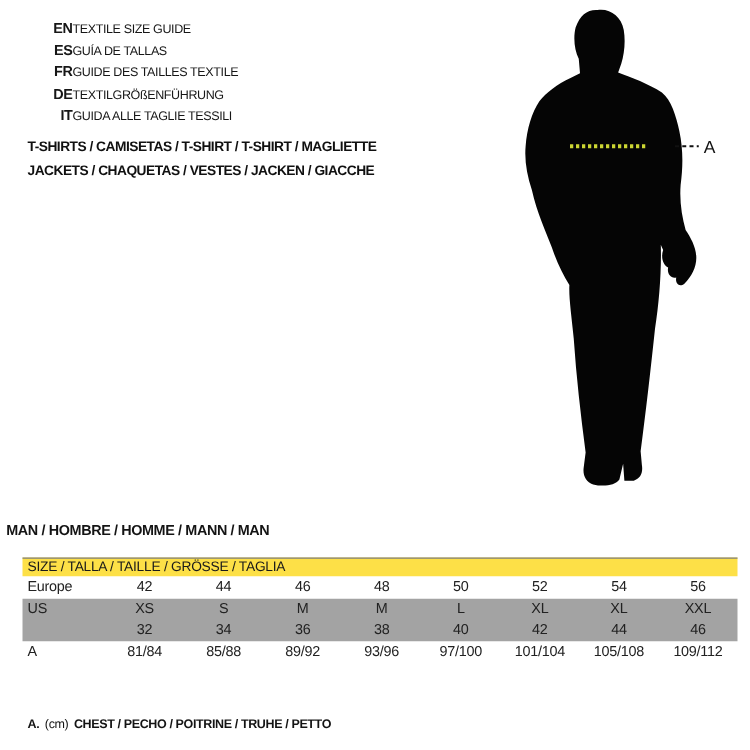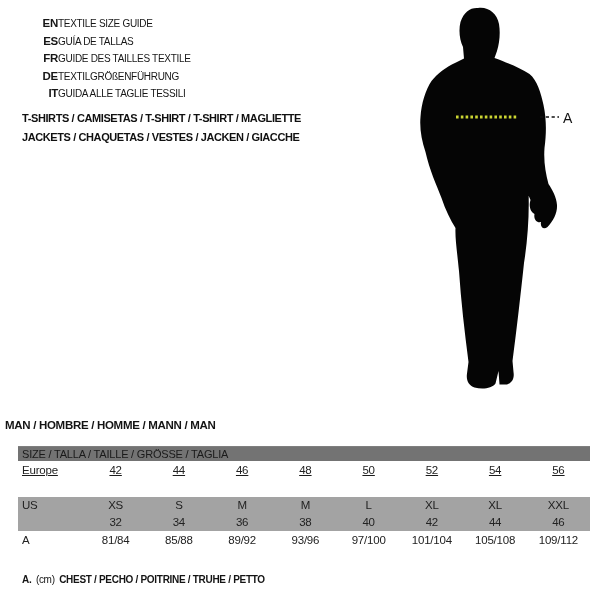--- a/index.html
+++ b/index.html
@@ -44,39 +44,39 @@
   .gender-line {
     position: absolute; left: 5px; top: 417px;
     font-size: 11.5px; font-weight: 700; line-height: 16px;
     letter-spacing: -0.3px; color: #141414; white-space: nowrap;
   }
 
   
   .size-table { position: absolute; left: 18px; top: 446px; width: 572px; }
   .table-head {
     border-top: 1px solid #7f7f7f;
-    background: #737373;
+    background: #fde047;
     height: 15px; line-height: 14px;
     font-size: 11px; font-weight: 400;
     letter-spacing: -0.2px; color: #1a1a1a;
     padding-left: 4px; white-space: nowrap;
   }
   .table-row { display: flex; }
   .table-row.shaded { background: #a3a3a3; }
   .row-label {
     width: 66px; padding-left: 4px;
     font-size: 11.5px; font-weight: 400;
     letter-spacing: -0.2px; color: #222222;
   }
   .row-cell {
     flex: 1; text-align: center;
     font-size: 11.5px; font-weight: 400;
     letter-spacing: -0.2px; color: #222222;
   }
-  .row-h18 { height: 36px; line-height: 18px; text-decoration: underline; }
+  .row-h18 { height: 18px; line-height: 18px; }
   .row-h17 { height: 17px; line-height: 17px; }
   .row-h20 { height: 20px; line-height: 19px; }
 
   
   .footnote {
     position: absolute; left: 22px; top: 572px;
     font-size: 10px; line-height: 16px;
     letter-spacing: -0.3px; color: #141414; white-space: nowrap;
   }
   .fn-bold { font-weight: 700; }

